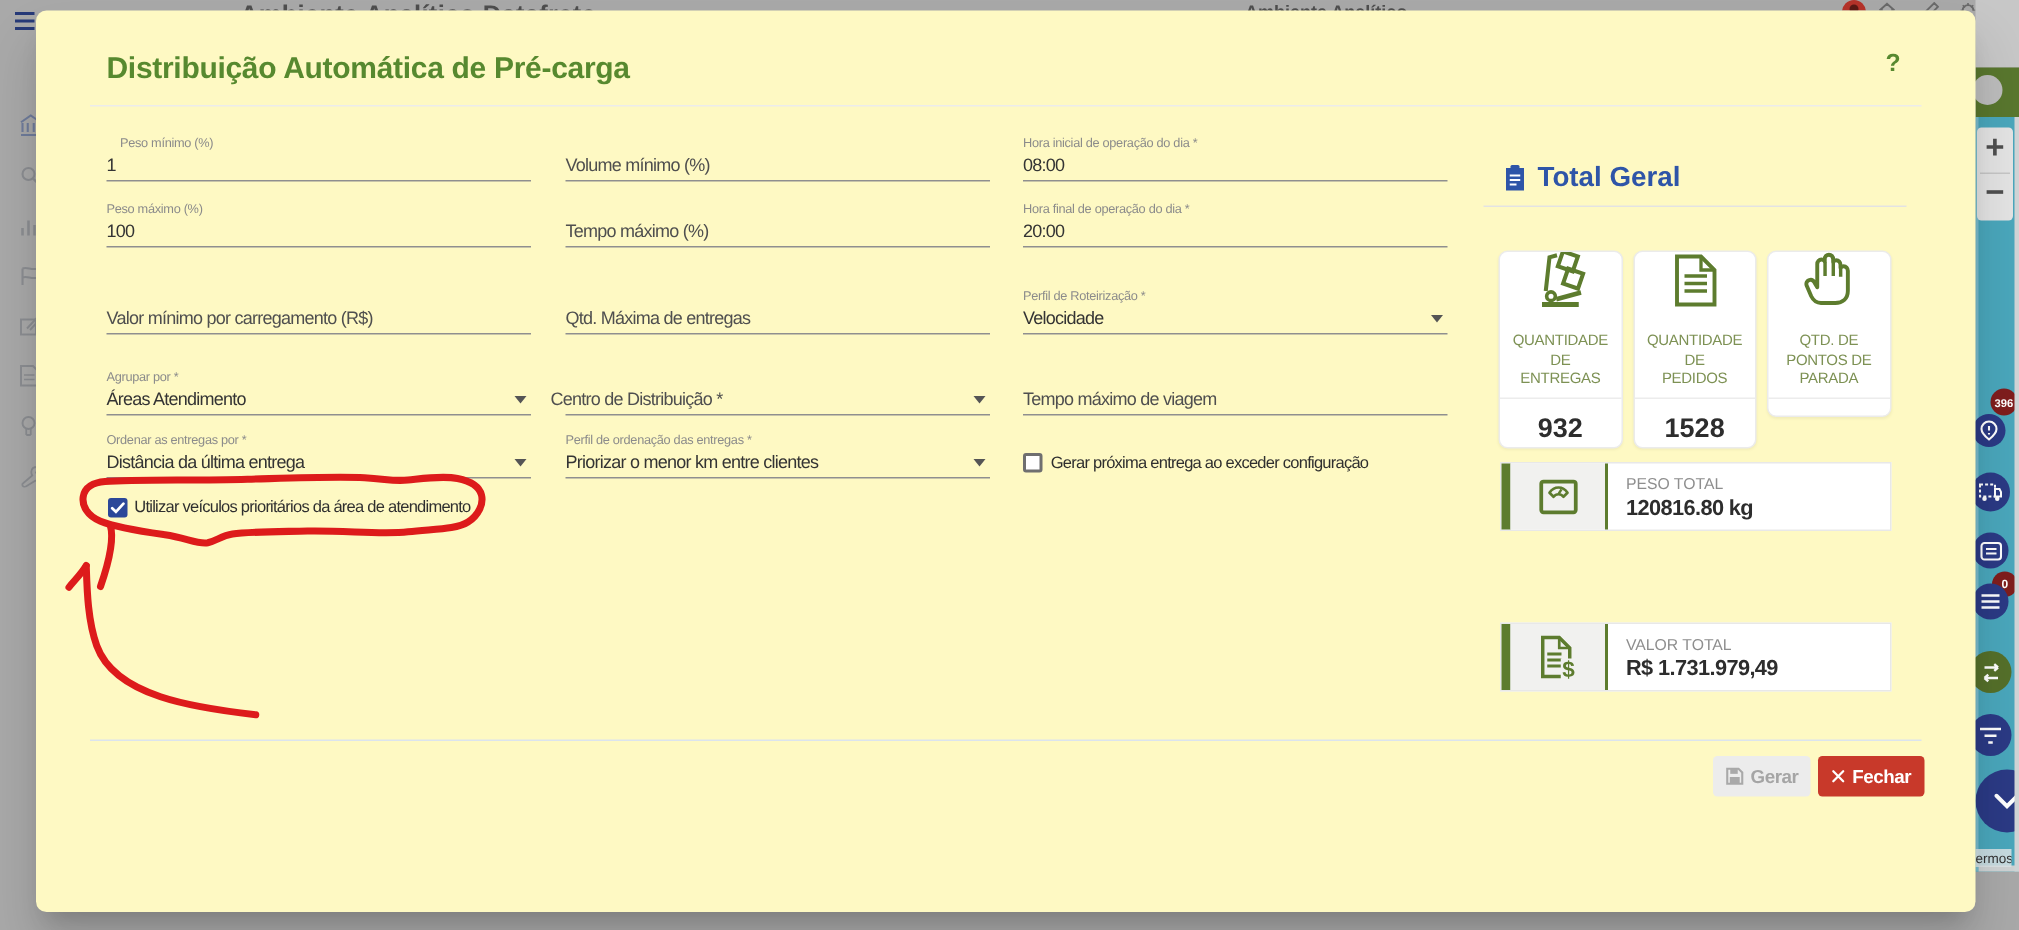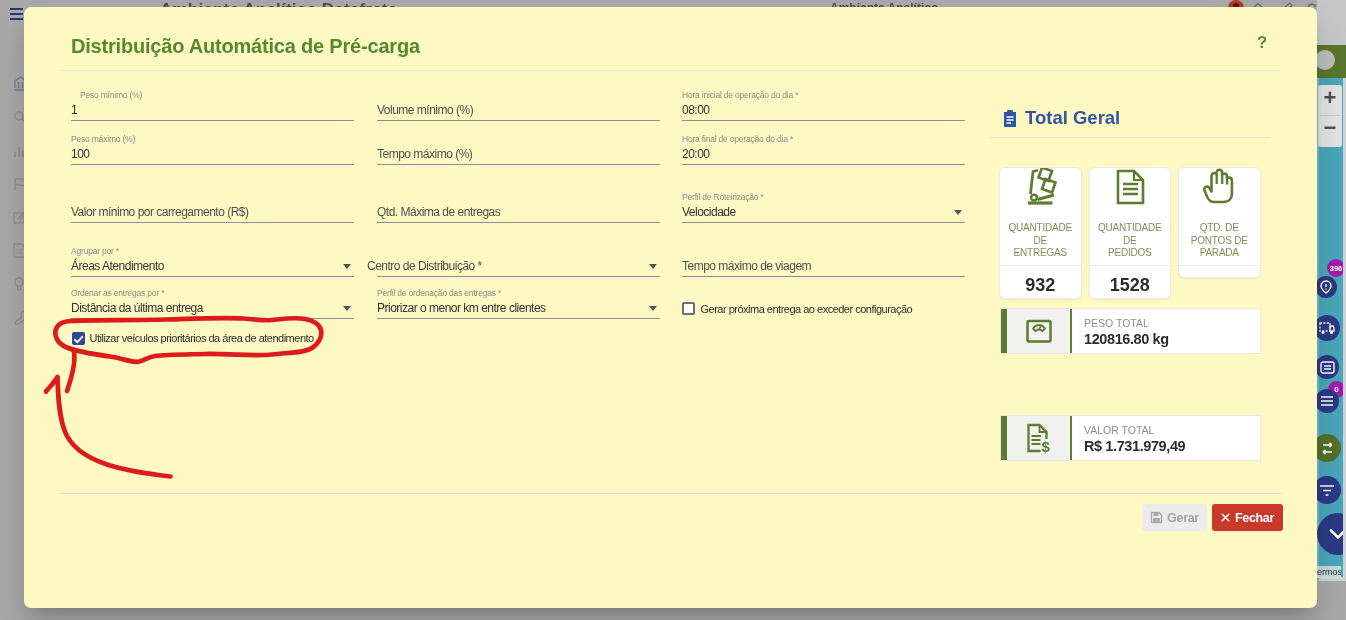--- a/index.html
+++ b/index.html
@@ -18,21 +18,21 @@
   #hdr-right { position:absolute; left:1317px; top:0; width:29px; height:45px; background:#c7c7c7; }
   #greenbar { position:absolute; left:1317px; top:45px; width:29px; height:33px; background:#59772e; }
   #greenbar .avatar { position:absolute; left:-2px; top:5px; width:20px; height:20px; border-radius:50%; background:#bdbdbd; }
   #mappanel { position:absolute; left:1317px; top:78px; width:29px; height:503px; background:#4aa7bc; border-left:2px solid #79bccd; }
   #mappanel .border-r { position:absolute; right:0; top:0; width:3.5px; height:100%; background:#cfd3d4; z-index:3; }
   #mappanel .border-b { position:absolute; right:0; bottom:0; width:100%; height:4px; background:#cfd3d4; }
   #zoomctl { position:absolute; left:1318px; top:85px; width:24px; height:62px; background:#e4e4e4; border-radius:3px; }
   #zoomctl .plus, #zoomctl .minus { position:absolute; left:0; width:100%; text-align:center; color:#4f4f4f; font-weight:bold; }
   .fab { position:absolute; border-radius:50%; background:#2b3a85; display:flex; align-items:center; justify-content:center; }
   .fab.green { background:#55702a; }
-  .badge { position:absolute; border-radius:50%; background:#a21caf; color:#fff; font-weight:bold;
+  .badge { position:absolute; border-radius:50%; background:#7f1d1d; color:#fff; font-weight:bold;
     display:flex; align-items:center; justify-content:center; }
   #attrib { position:absolute; left:1317px; top:566px; width:24px; height:12px; background:rgba(220,228,230,.85);
     font-size:9px; color:#333; overflow:hidden; line-height:12px; }
 
   
   #modal { position:absolute; left:24px; top:7px; width:1293px; height:601px; background:#fef9c3;
     border-radius:7px; box-shadow:0 11px 15px -7px rgba(0,0,0,.18), 0 22px 35px 3px rgba(0,0,0,.12); }
   #title { position:absolute; left:47px; top:27.5px; font-size:20px; font-weight:bold; color:#57892f; letter-spacing:-.2px; }
   #help { position:absolute; left:1233px; top:26px; font-size:16.5px; font-weight:bold; color:#57892f; }
   .hr1 { position:absolute; left:36px; top:63px; width:1221px; height:1px; background:#ececec; }

